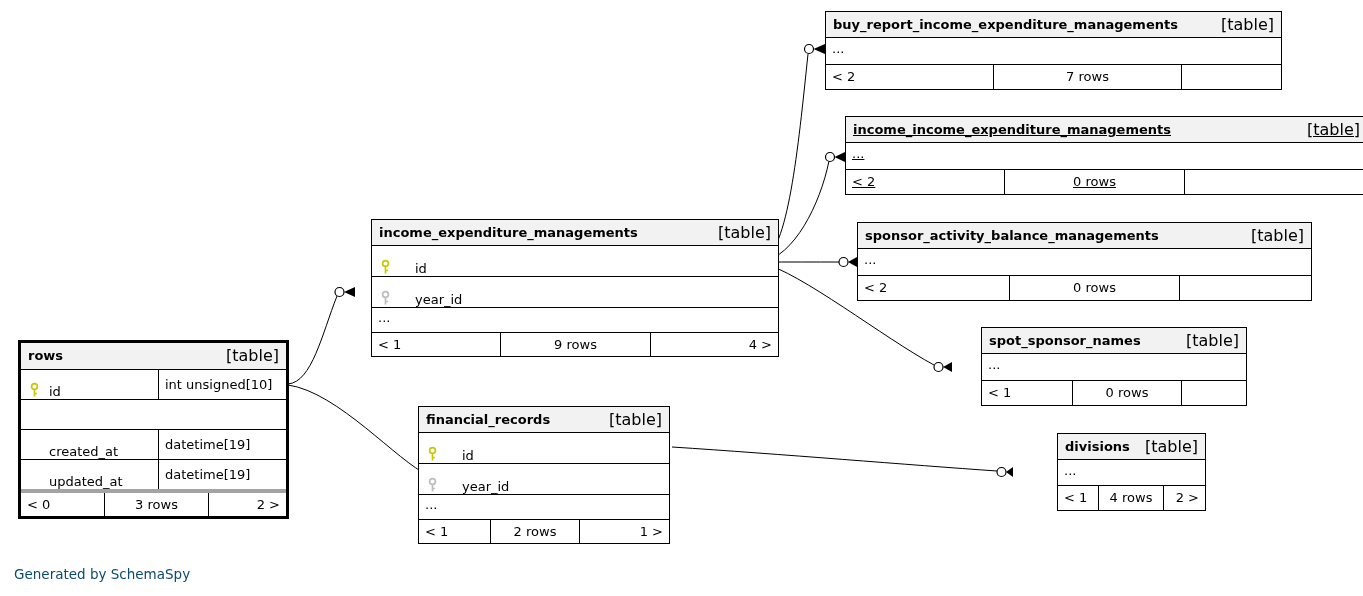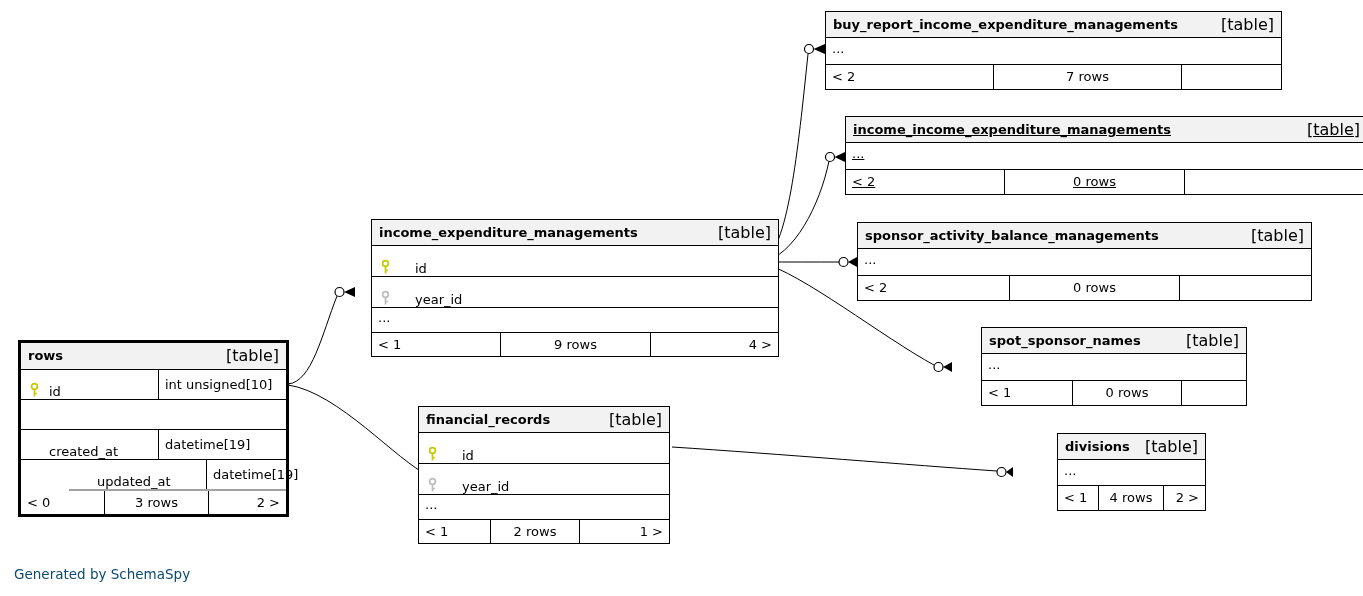--- a/index.html
+++ b/index.html
@@ -94,21 +94,21 @@
     </div>
     <div class="crow">
     </div>
     <div class="crow">
       <span class="ncell">
         <span class="keyic"></span>
         <span>created_at</span>
       </span>
       <span class="tcell">datetime[19]</span>
     </div>
-    <div class="crow" style="border-bottom:2px solid #a3a3a3;margin-left:48px;">
+    <div class="crow" style="border-bottom:4px solid #a3a3a3;">
       <span class="ncell">
         <span class="keyic"></span>
         <span>updated_at</span>
       </span>
       <span class="tcell">datetime[19]</span>
     </div>
     <div class="tfoot" style="grid-template-columns:83px 104px 1fr;">
       <span class="fcell l">&lt; 0</span>
       <span class="fcell c">3 rows</span>
       <span class="fcell r">2 &gt;</span>

